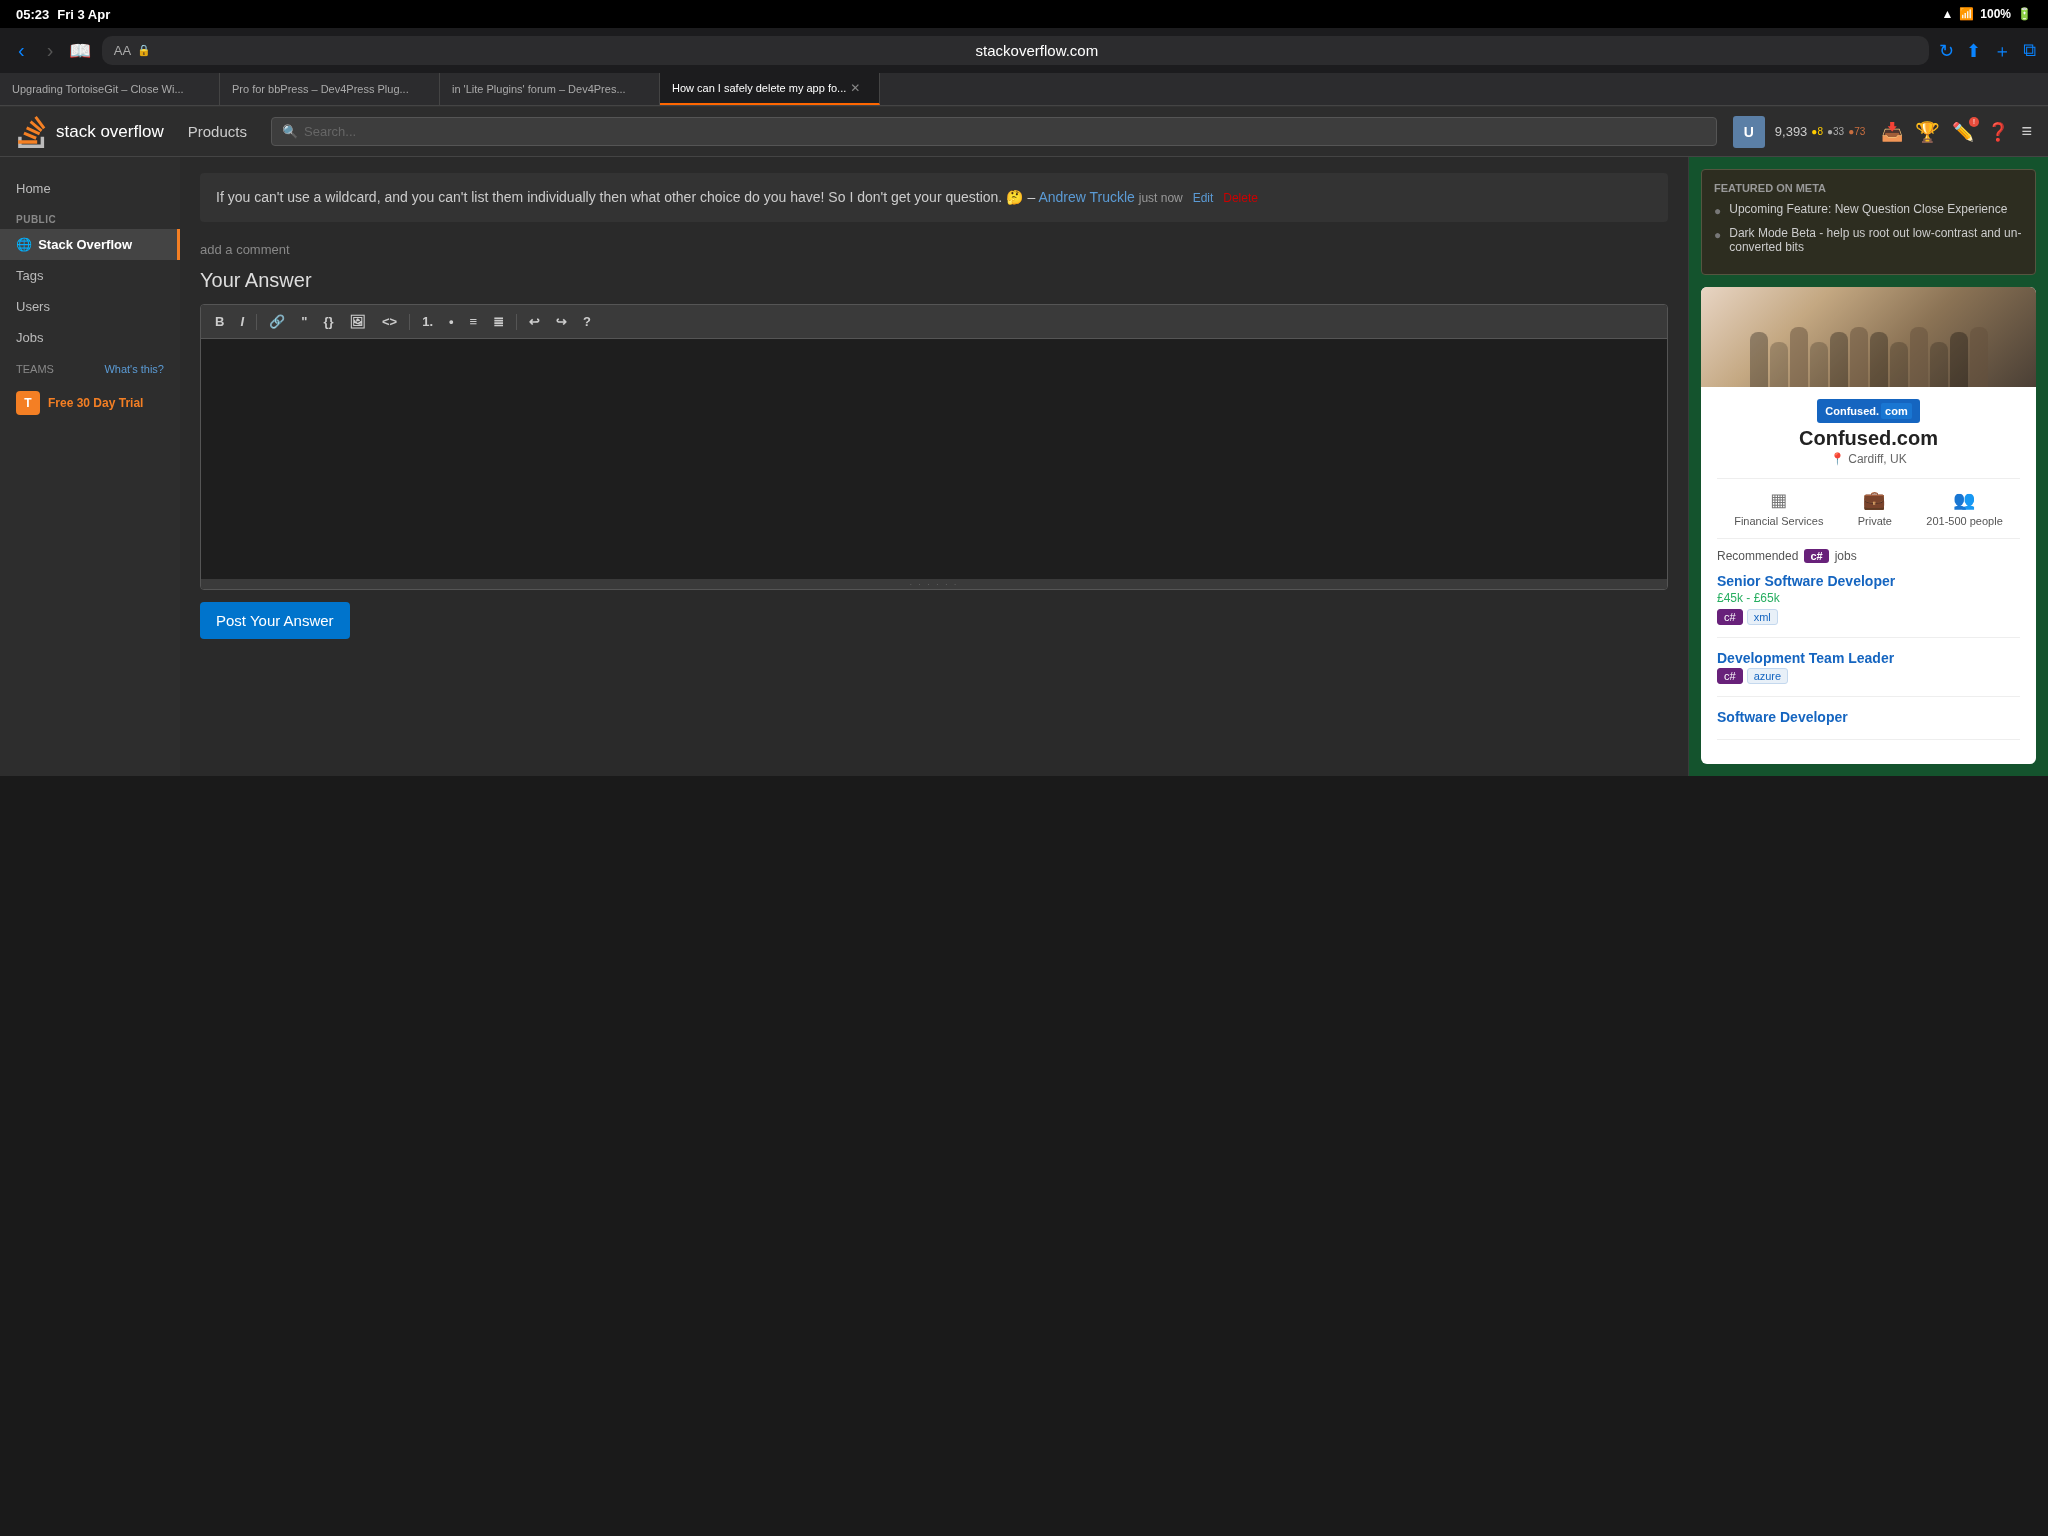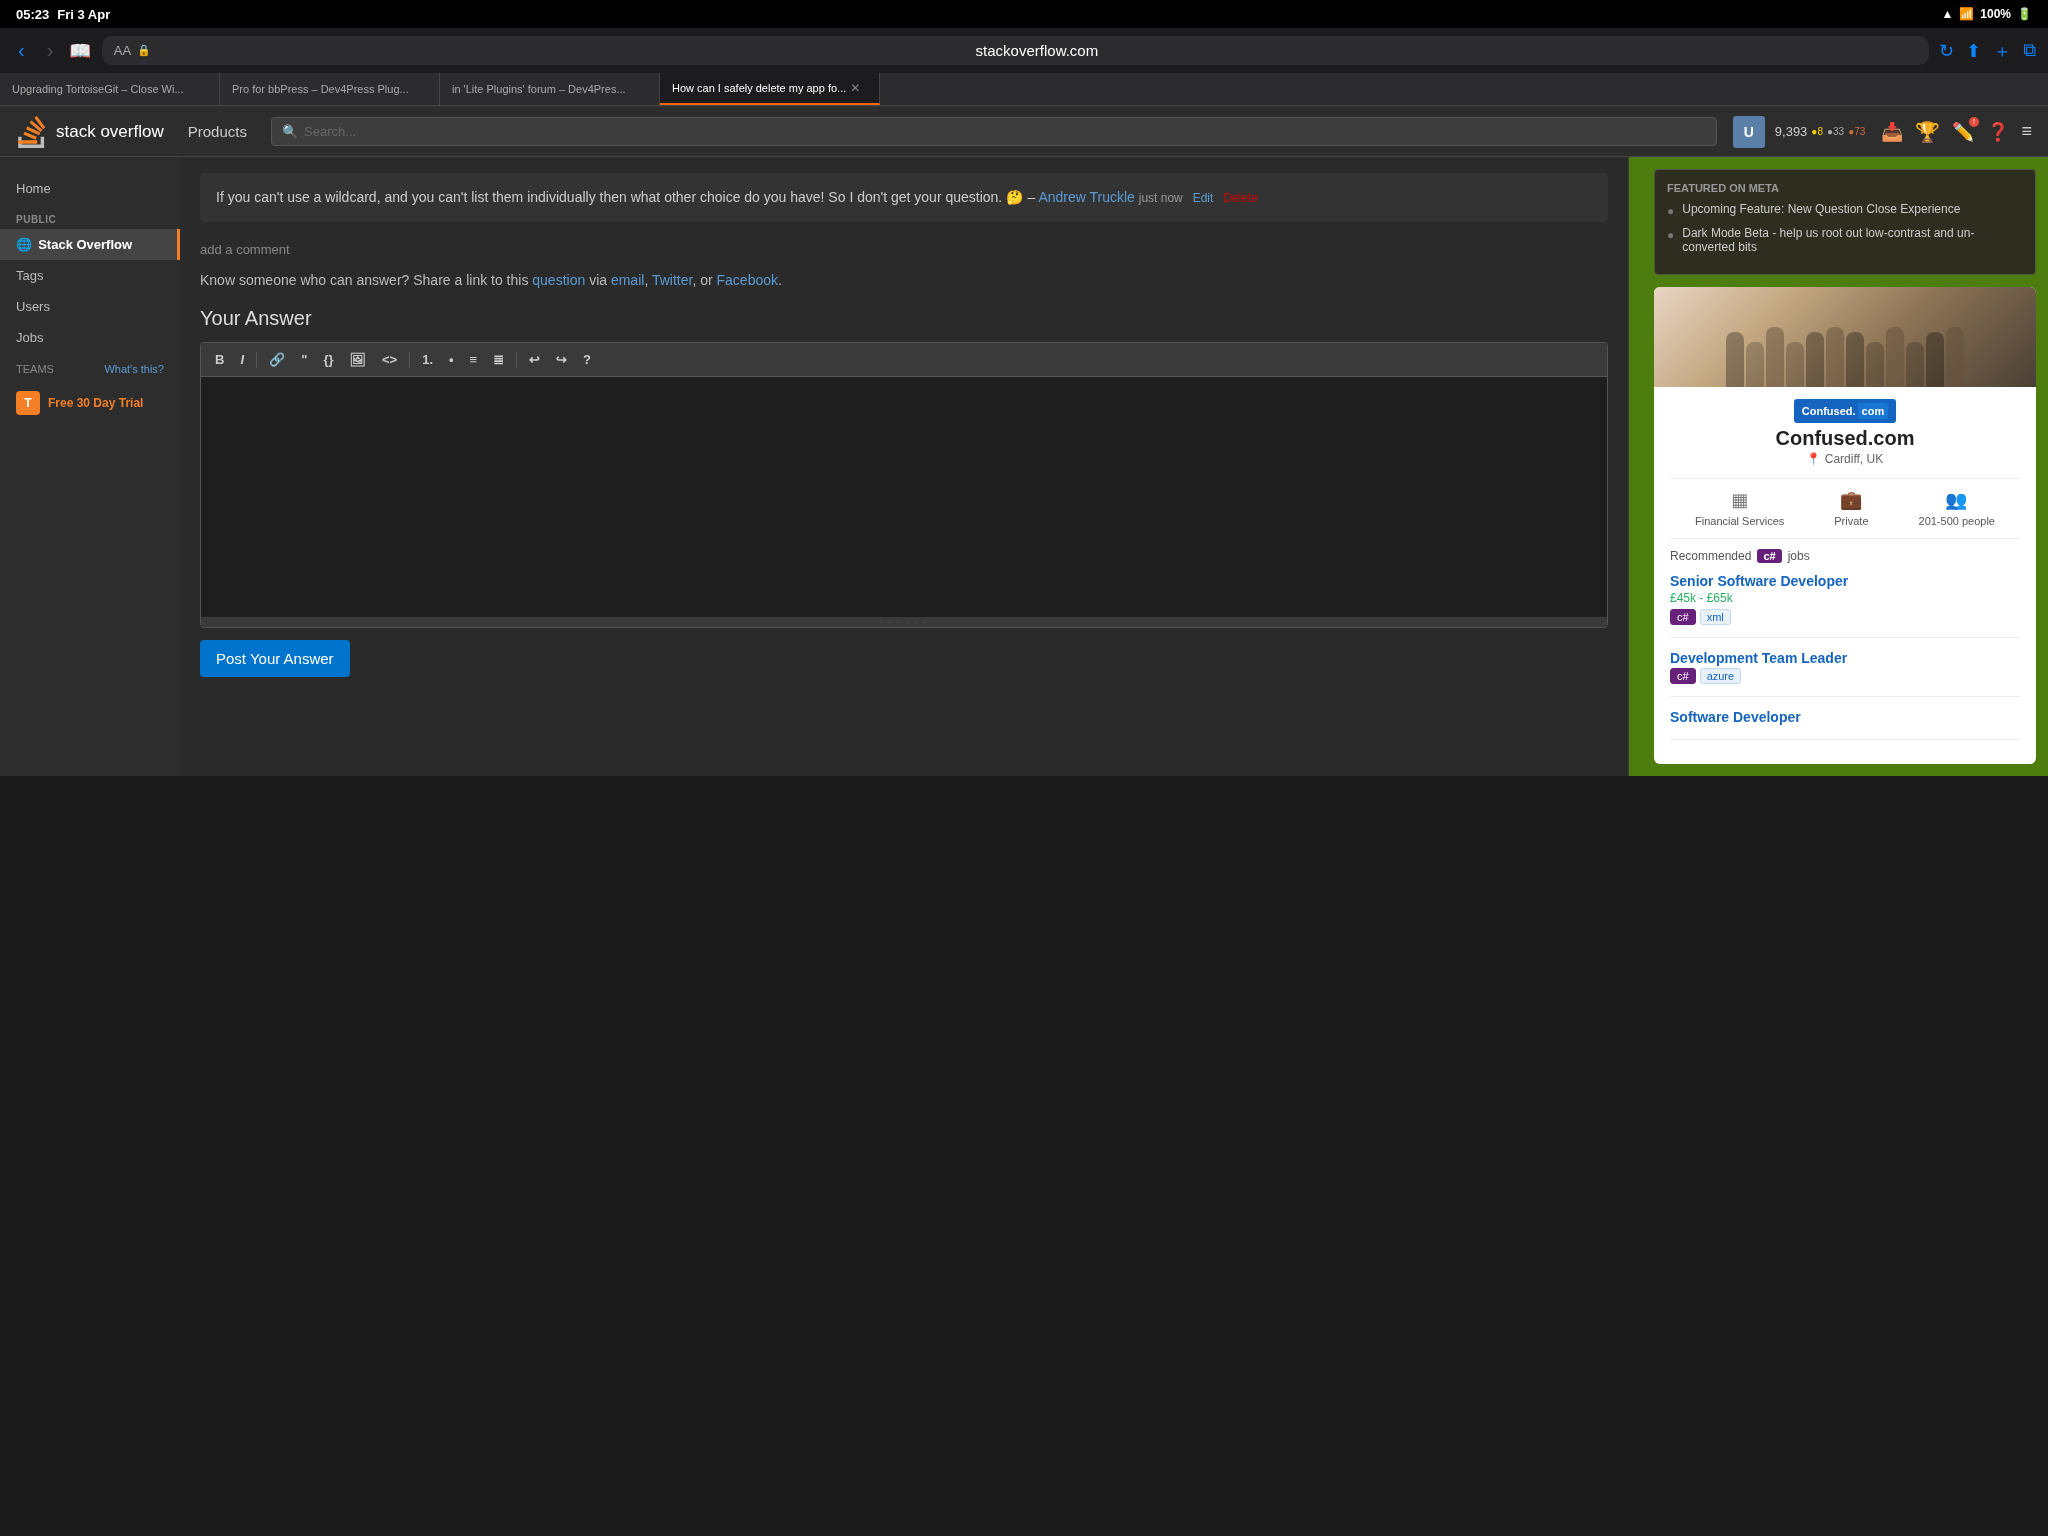--- a/index.html
+++ b/index.html
@@ -381,26 +381,25 @@
       color: #8dc4e6;
       border: 1px solid #3a6d99;
       border-radius: 3px;
       padding: 1px 7px;
       font-size: 12px;
       margin: 0 2px;
     }
 
     
     .so-right-sidebar {
-      width: 420px;
-      background: #4d7c0f;
+      width: 360px;
+      background: #14532d;
       overflow-y: auto;
       flex-shrink: 0;
       border-left: 1px solid #3a3a3a;
-      padding-left: 13px;
     }
 
     
     .featured-box {
       background: #2d2d20;
       border: 1px solid #555540;
       border-radius: 4px;
       margin: 12px;
       padding: 12px;
       font-size: 12px;
@@ -690,28 +689,20 @@
       <span class="comment-time">just now</span>
       <span class="comment-actions">
         <a>Edit</a>
         <a style="color:#c00">Delete</a>
       </span>
     </div>
 
     <div class="add-comment-link">add a comment</div>
 
     
-    <div class="share-section">
-      <span>Know someone who can answer? Share a link to this</span>
-      <a>question</a>
-      <span> via </span>
-      <a>email</a>,
-      <a>Twitter</a>,
-      or <a>Facebook</a>.
-    </div>
 
     
     <div class="your-answer-title">Your Answer</div>
 
     <div class="answer-editor">
       <div class="editor-toolbar">
         <button class="editor-toolbar-btn"><b>B</b></button>
         <button class="editor-toolbar-btn"><i>I</i></button>
         <span class="editor-toolbar-sep"></span>
         <button class="editor-toolbar-btn">🔗</button>

